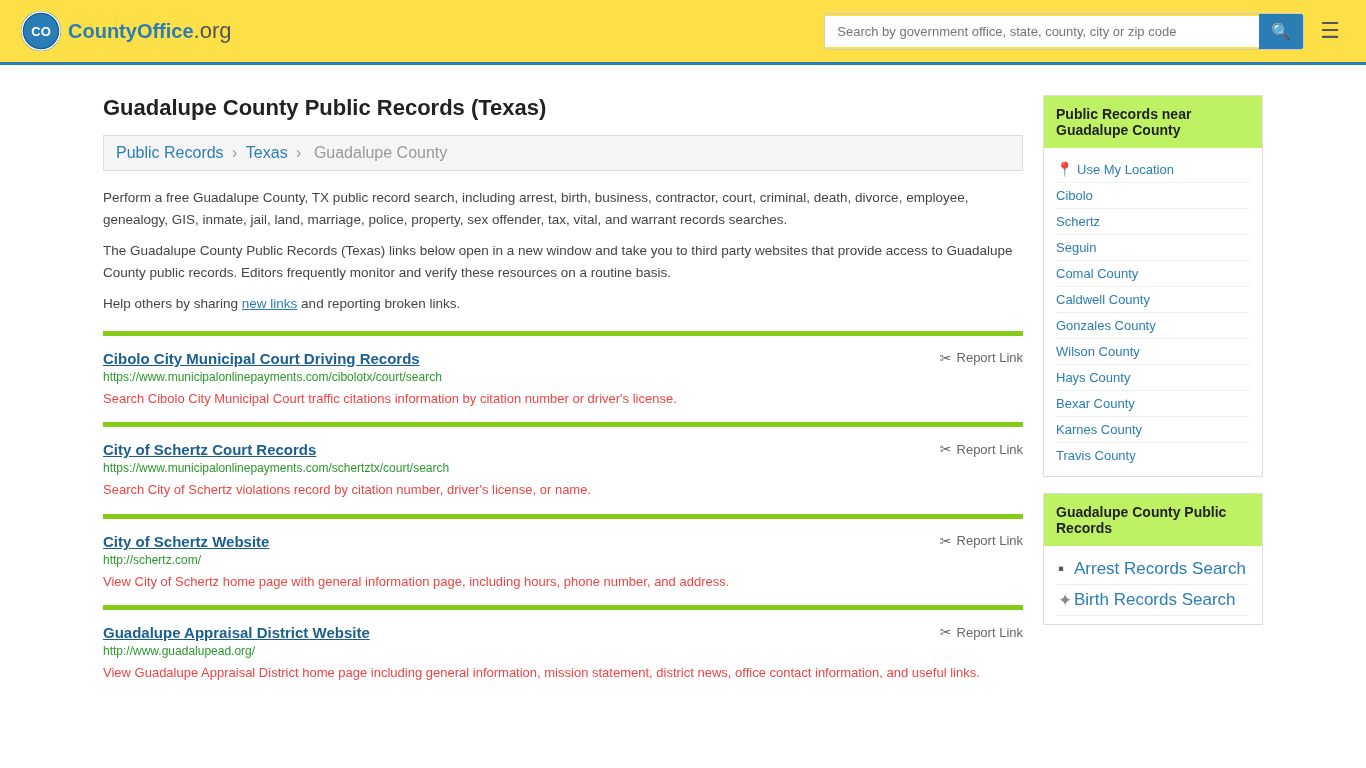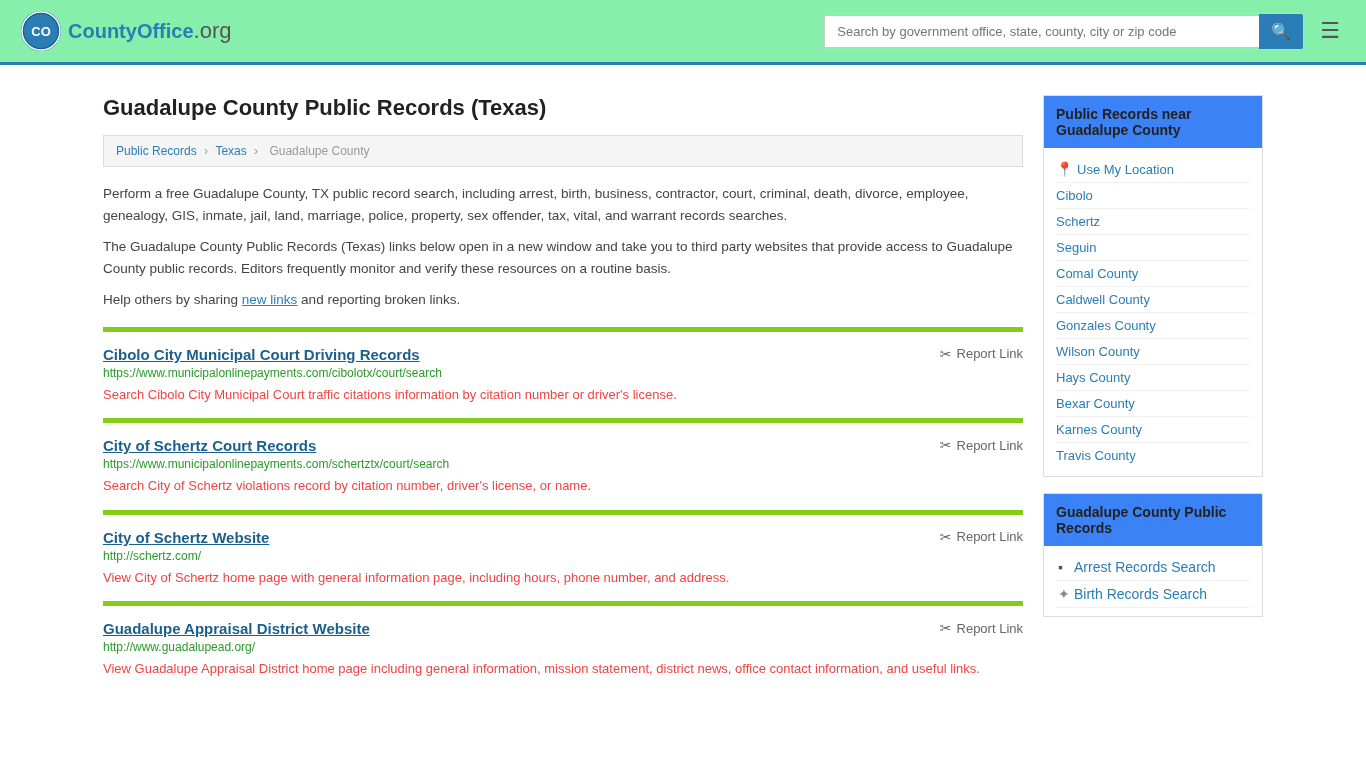--- a/index.html
+++ b/index.html
@@ -1,20 +1,20 @@
 <!DOCTYPE html>
 <html><head>
   <meta charset="utf-8">
   <style>
     * { box-sizing: border-box; margin: 0; padding: 0; }
     body { font-family: Arial, sans-serif; font-size: 14px; color: #333; background: #fff; }
 
     
     #header {
-      background: #86efac;
+      background: #fde047;
       border-bottom: 3px solid #2a7db5;
       padding: 10px 20px;
       display: flex;
       align-items: center;
       justify-content: space-between;
     }
     #logo-area {
       display: flex;
       align-items: center;
       gap: 6px;
@@ -83,21 +83,21 @@
       font-weight: bold;
       color: #222;
       margin-bottom: 14px;
     }
 
     
     #breadcrumb {
       background: #f5f5f5;
       border: 1px solid #ddd;
       padding: 8px 12px;
-      font-size: 12px;
+      font-size: 16px;
       margin-bottom: 16px;
       color: #555;
     }
     #breadcrumb a { color: #2a7db5; text-decoration: none; }
     #breadcrumb span { color: #999; margin: 0 4px; }
 
     
     #description-block {
       margin-bottom: 16px;
       line-height: 1.6;
@@ -139,21 +139,21 @@
       margin: 3px 0 5px 0;
     }
     .record-desc {
       font-size: 13px;
       color: #ef4444;
       line-height: 1.5;
     }
 
     
     .sidebar-section-title {
-      background: #3b82f6;
+      background: #bef264;
       padding: 10px 12px;
       font-weight: bold;
       font-size: 14px;
       color: #222;
       margin-bottom: 0;
     }
     .sidebar-section {
       border: 1px solid #ddd;
       margin-bottom: 16px;
     }
@@ -177,21 +177,21 @@
     .pin-icon { color: #c00; font-size: 14px; }
 
     .sidebar-records-links {
       padding: 8px 12px;
     }
     .sidebar-records-links a {
       display: block;
       color: #2a7db5;
       text-decoration: none;
       padding: 5px 0 5px 18px;
-      font-size: 14px;
+      font-size: 17px;
       border-bottom: 1px solid #f0f0f0;
       position: relative;
     }
     .sidebar-records-links a:before {
       content: '▪';
       position: absolute;
       left: 2px;
       color: #555;
     }
     .sidebar-records-links a.star-link:before {

